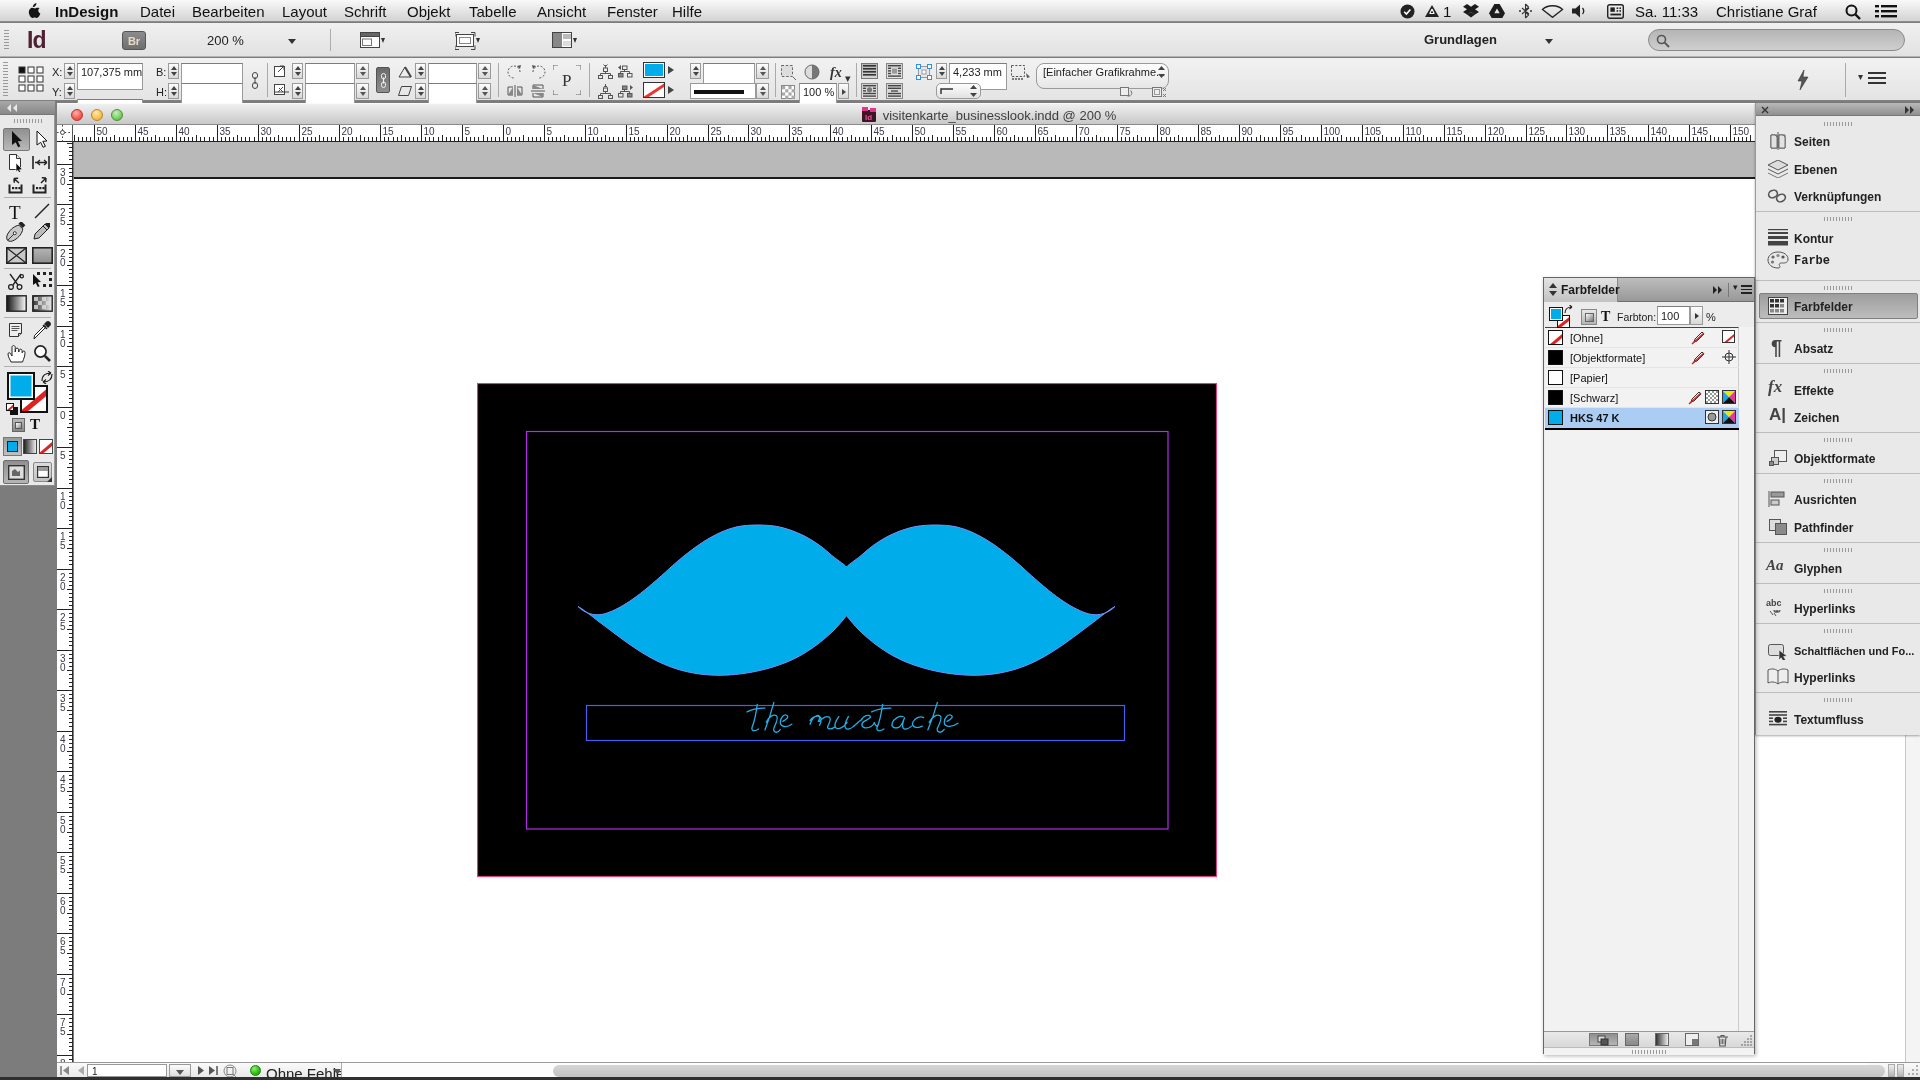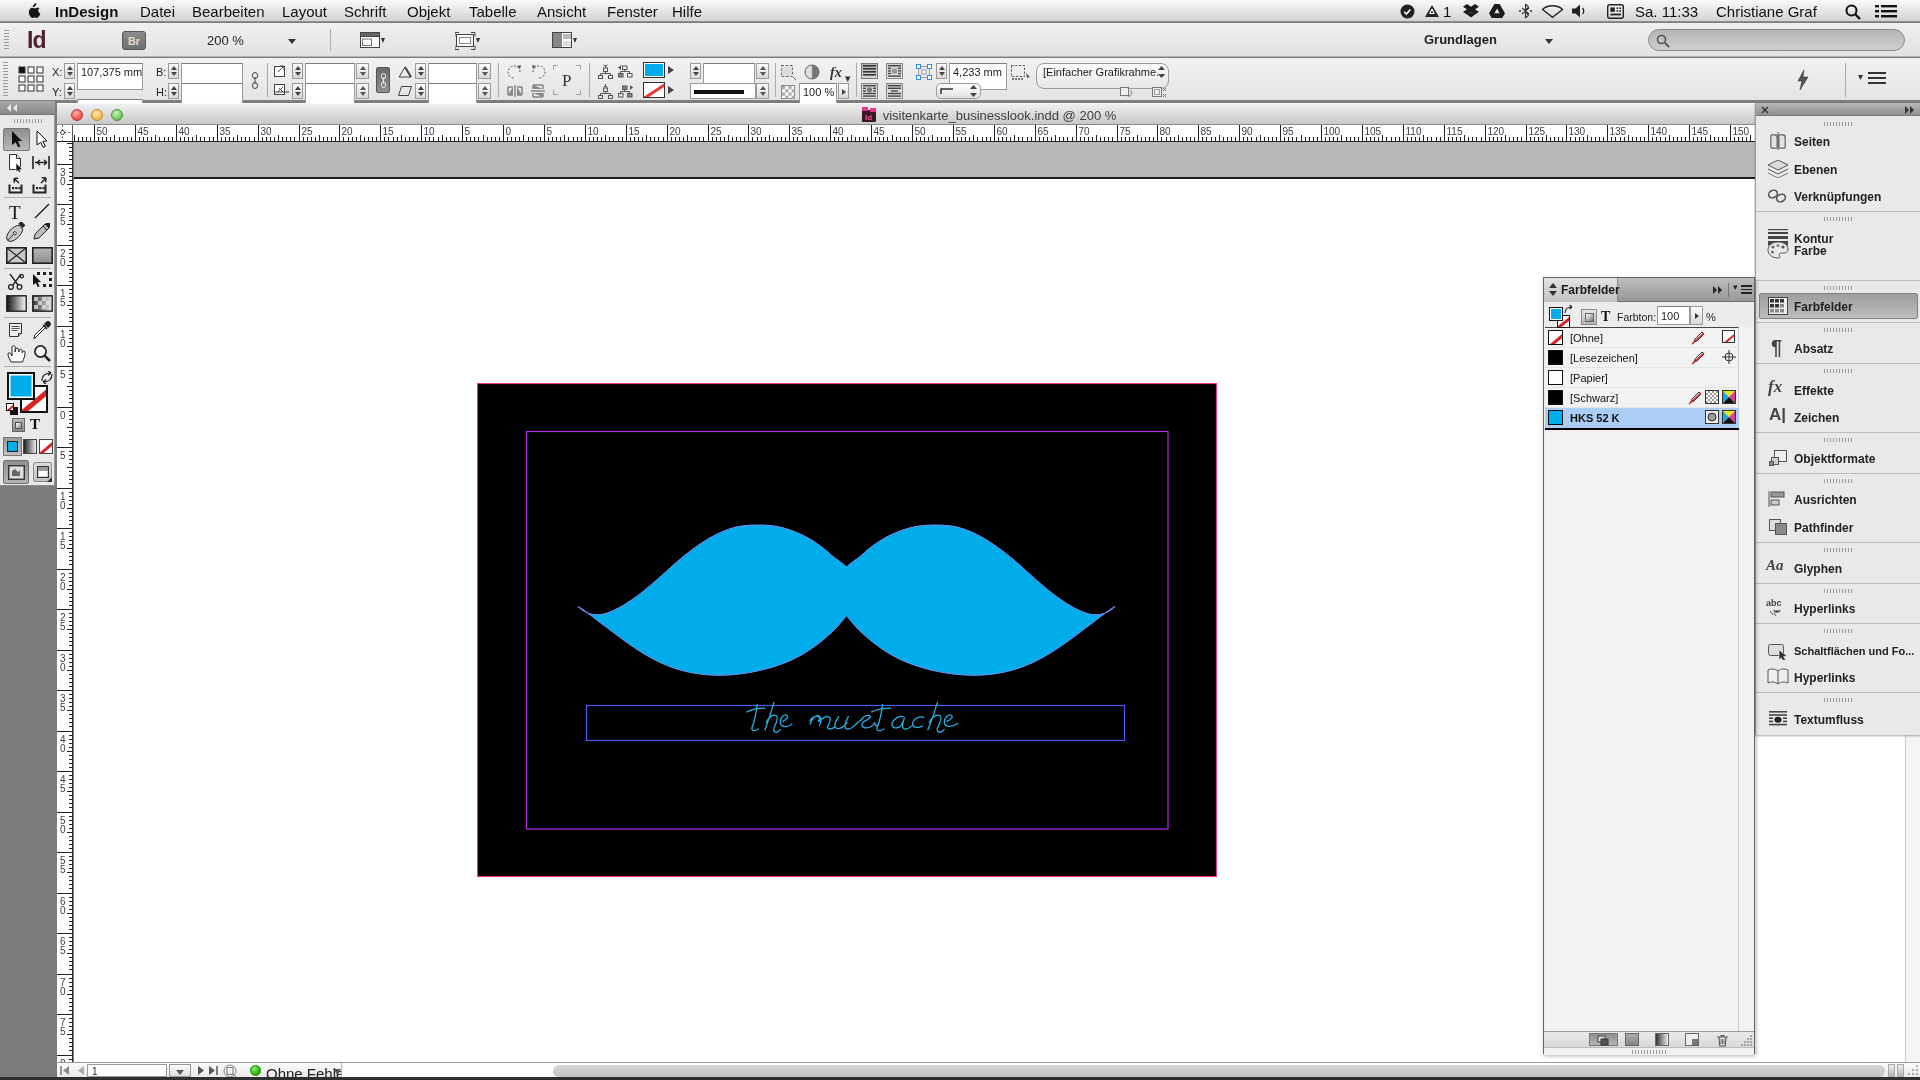--- a/index.html
+++ b/index.html
@@ -1474,21 +1474,21 @@
         <span class="lbl">Kontur</span>
         <svg style="position:absolute;left:11px;top:4px;" width="22" height="18" viewBox="0 0 22 18">
           <g fill="#444">
             <rect x="1" y="0" width="20" height="1.2"></rect>
             <rect x="1" y="3" width="20" height="2"></rect>
             <rect x="1" y="7" width="20" height="3"></rect>
             <rect x="1" y="12" width="20" height="4.5"></rect>
           </g>
         </svg>
       </div>
-    <div class="ditem" style="top:134px;">
+    <div class="ditem" style="top:144px;font-family:Liberation Mono, monospace;">
         <span class="lbl">Farbe</span>
         <svg style="position:absolute;left:11px;top:4px;" width="22" height="18" viewBox="0 0 22 18">
           <path d="M11 1C5 1 1 4.5 1 9s4 8 10 8c2 0 2.5-1.2 1.5-2.5-1-1.2.2-2.5 2-2.5 2.5 0 6.5.5 6.5-4C21 4 17 1 11 1z" fill="#e8e8e8" stroke="#555"></path>
           <circle cx="6" cy="6" r="1.6" fill="#666"></circle>
           <circle cx="11" cy="4.5" r="1.6" fill="#888"></circle>
           <circle cx="16" cy="6" r="1.6" fill="#555"></circle>
           <circle cx="5.5" cy="11" r="1.6" fill="#777"></circle>
         </svg>
       </div>
     <div class="dsep" style="top:177px;"></div>
@@ -1646,21 +1646,21 @@
         <svg class="abs" style="left:146px;top:3px;" width="14" height="14" viewBox="0 0 14 14">
             <path d="M11 1l2 2-7 7-3 1 1-3z" fill="none" stroke="#333"></path>
             <path d="M1 13L13 2" stroke="#c22" stroke-width="1.4"></path>
           </svg>
         <div class="abs" style="left:177px;top:2px;width:13px;height:13px;background:#fff;border:1px solid #333;overflow:hidden;">
             <div style="position:absolute;left:-3px;top:5px;width:24px;height:2.4px;background:#d22;transform:rotate(-40deg);"></div>
           </div>
       </div>
       <div class="abs" style="left:0;top:20px;width:194px;height:20px;border-bottom:1px solid #e4e4e4;">
         <div class="abs" style="left:3px;top:2px;width:15px;height:15px;background:#000;border:1px solid #111;"></div>
-        <span class="abs" style="left:25px;top:4px;">[Lesezeichen]</span>
+        <span class="abs" style="left:25px;top:4px;">[Objektformate]</span>
         <svg class="abs" style="left:146px;top:3px;" width="14" height="14" viewBox="0 0 14 14">
             <path d="M11 1l2 2-7 7-3 1 1-3z" fill="none" stroke="#333"></path>
             <path d="M1 13L13 2" stroke="#c22" stroke-width="1.4"></path>
           </svg>
         <svg class="abs" style="left:177px;top:2px;" width="14" height="14" viewBox="0 0 14 14">
             <circle cx="7" cy="7" r="4" fill="none" stroke="#333"></circle>
             <path d="M7 0v14M0 7h14" stroke="#333"></path>
           </svg>
       </div>
       <div class="abs" style="left:0;top:40px;width:194px;height:20px;border-bottom:1px solid #e4e4e4;">
@@ -1678,21 +1678,21 @@
         <svg class="abs" style="left:177px;top:2px;" width="14" height="14" viewBox="0 0 14 14">
             <rect x="0.5" y="0.5" width="13" height="13" fill="#fff" stroke="#333"></rect>
             <path d="M1 1h12L7 7z" fill="#e8e812"></path>
             <path d="M1 1v12L7 7z" fill="#1ba7e0"></path>
             <path d="M13 1v12L7 7z" fill="#e03a9a"></path>
             <path d="M1 13h12L7 7z" fill="#111"></path>
           </svg>
       </div>
       <div class="abs" style="left:0;top:80px;width:194px;height:20px;background:#abcdf3;">
         <div class="abs" style="left:3px;top:2px;width:15px;height:15px;background:#00ace9;border:1px solid #111;"></div>
-        <span class="abs" style="left:25px;top:4px;font-weight:bold;">HKS 52 K</span>
+        <span class="abs" style="left:25px;top:4px;font-weight:bold;">HKS 47 K</span>
         <svg class="abs" style="left:160px;top:2px;" width="14" height="14" viewBox="0 0 14 14">
             <rect x="0.5" y="0.5" width="13" height="13" fill="#eee" stroke="#333"></rect>
             <circle cx="7" cy="7" r="4" fill="#999" stroke="#333"></circle>
           </svg>
         <svg class="abs" style="left:177px;top:2px;" width="14" height="14" viewBox="0 0 14 14">
             <rect x="0.5" y="0.5" width="13" height="13" fill="#fff" stroke="#333"></rect>
             <path d="M1 1h12L7 7z" fill="#e8e812"></path>
             <path d="M1 1v12L7 7z" fill="#1ba7e0"></path>
             <path d="M13 1v12L7 7z" fill="#e03a9a"></path>
             <path d="M1 13h12L7 7z" fill="#111"></path>

